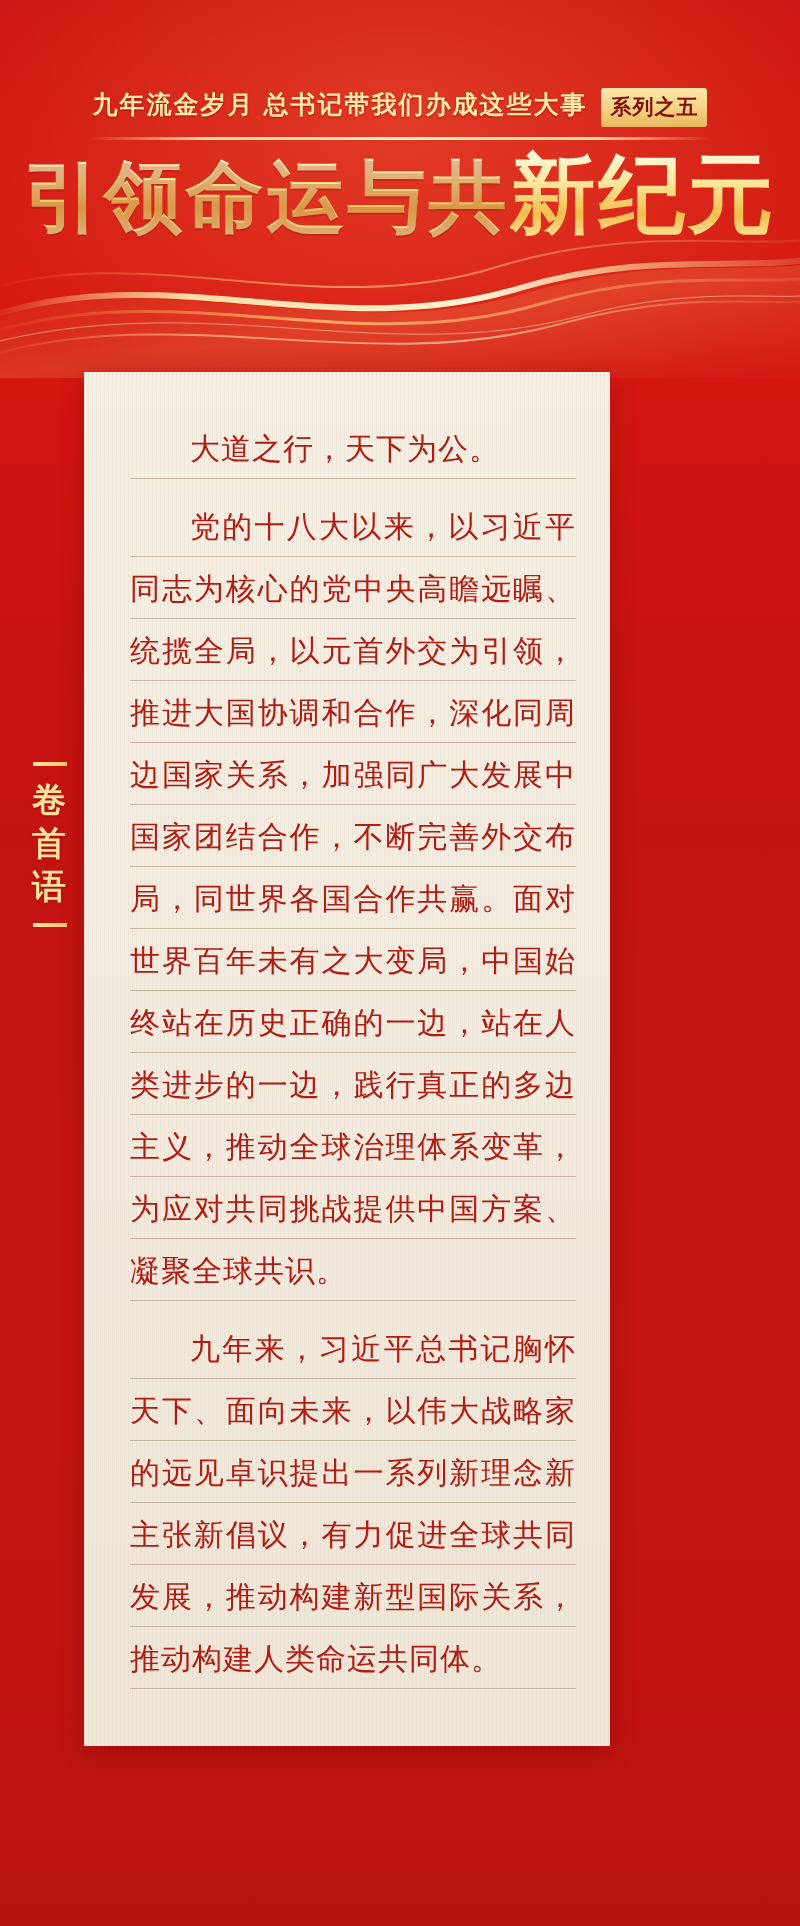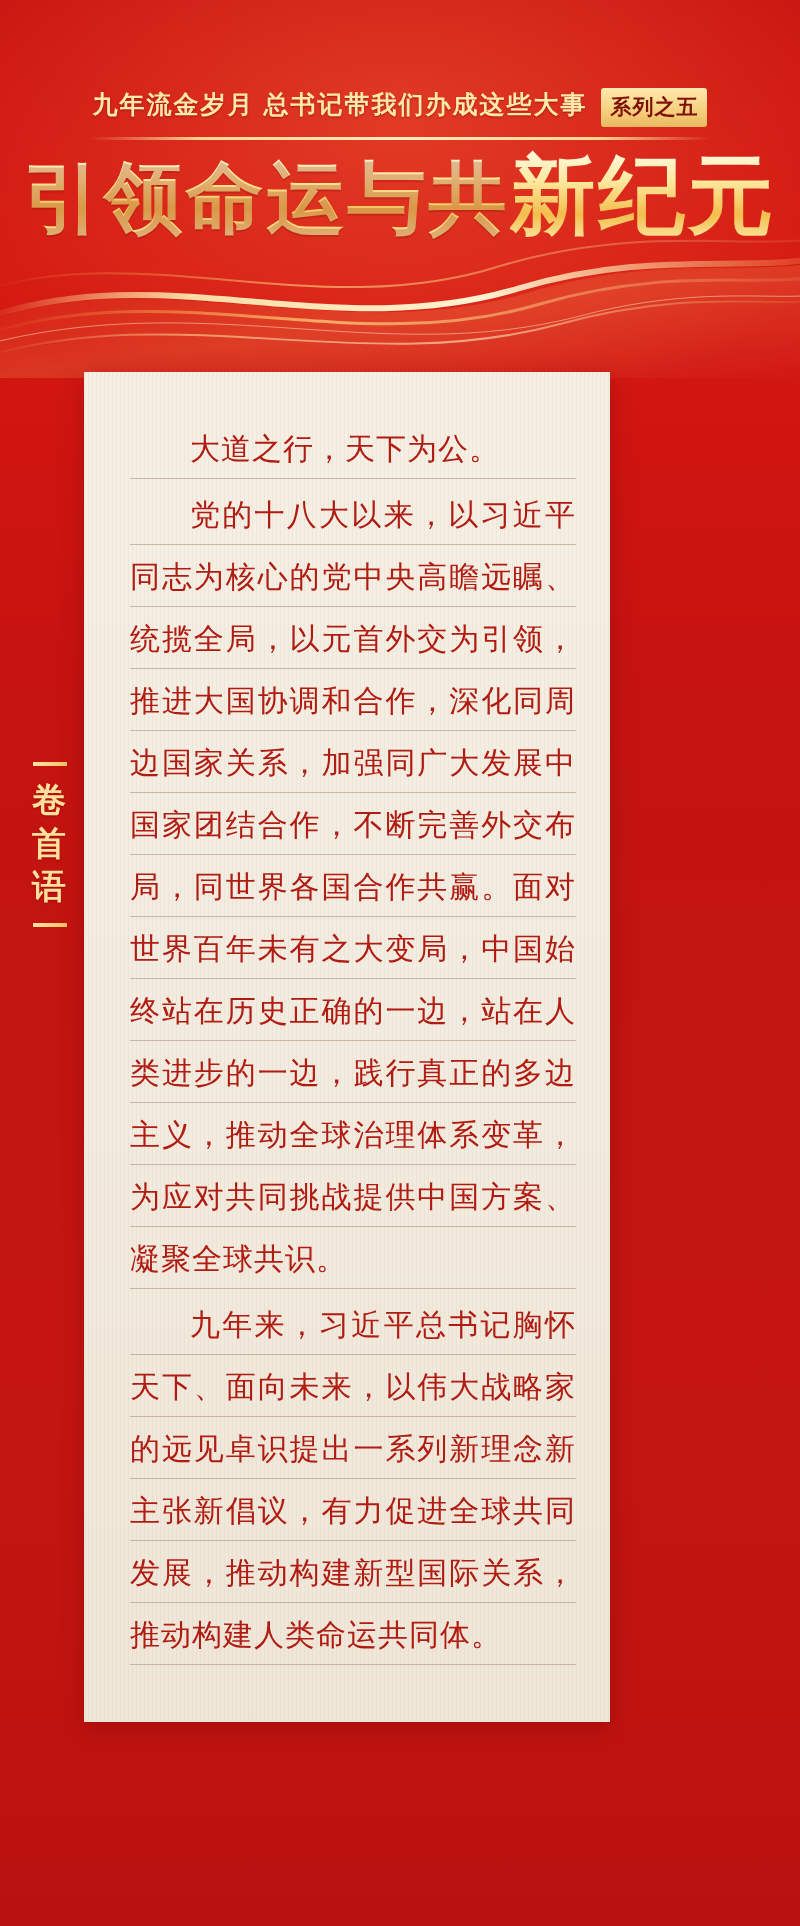--- a/index.html
+++ b/index.html
@@ -63,21 +63,21 @@
     width: 620px;
     height: 3px;
     background: linear-gradient(90deg, rgba(255,220,140,0) 0%, rgba(255,222,150,0.95) 18%, rgba(255,236,190,1) 50%, rgba(255,222,150,0.95) 82%, rgba(255,220,140,0) 100%);
   }
   .main-title {
     position: absolute;
     top: 152px;
     left: 0;
     width: 100%;
     text-align: center;
-    font-family: Liberation Sans, sans-serif;
+    font-family: Liberation Serif, serif;
     font-weight: bold;
     font-size: 78px;
     line-height: 1.0;
     letter-spacing: 3px;
     white-space: nowrap;
   }
   .main-title .seg-a {
     background: linear-gradient(180deg,#fff6cf 0%, #ffe493 32%, #f6c75e 62%, #ffe9a6 100%);
     -webkit-background-clip: text;
     background-clip: text;
@@ -163,21 +163,21 @@
     font-size: 30px;
     line-height: 62px;
     letter-spacing: 1px;
     text-indent: 2em;
     margin: 0;
     text-align: justify;
     background-image: linear-gradient(to bottom, rgba(0,0,0,0) 60px, rgba(150,120,95,0.45) 60px, rgba(150,120,95,0.45) 61px, rgba(0,0,0,0) 61px);
     background-size: 100% 62px;
     background-repeat: repeat-y;
   }
-  .para + .para { margin-top: 4px; }
+  .para + .para { margin-top: 16px; }
 </style>
 </head>
 <body>
 
 <div class="poster">
 
   <div class="header">
     <div class="subtitle-row">
       <div class="subtitle-text">九年流金岁月  总书记带我们办成这些大事</div>
       <div class="series-badge">系列之五</div>

